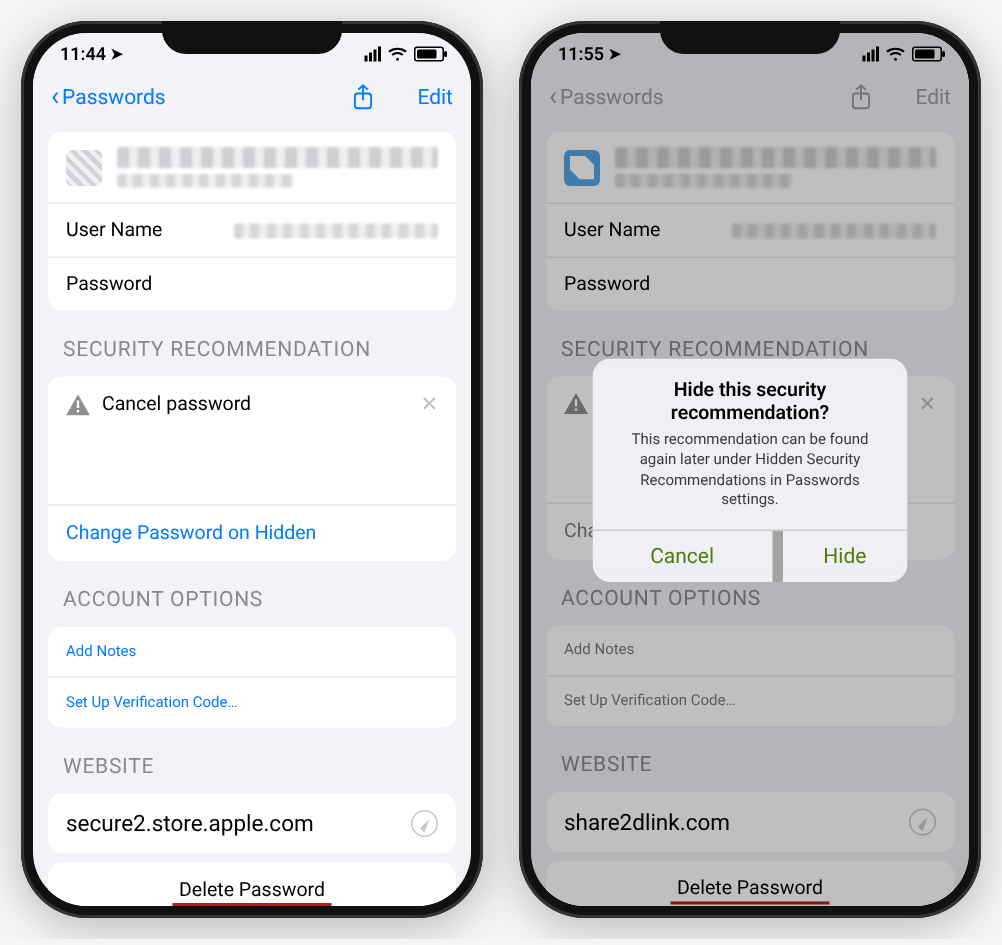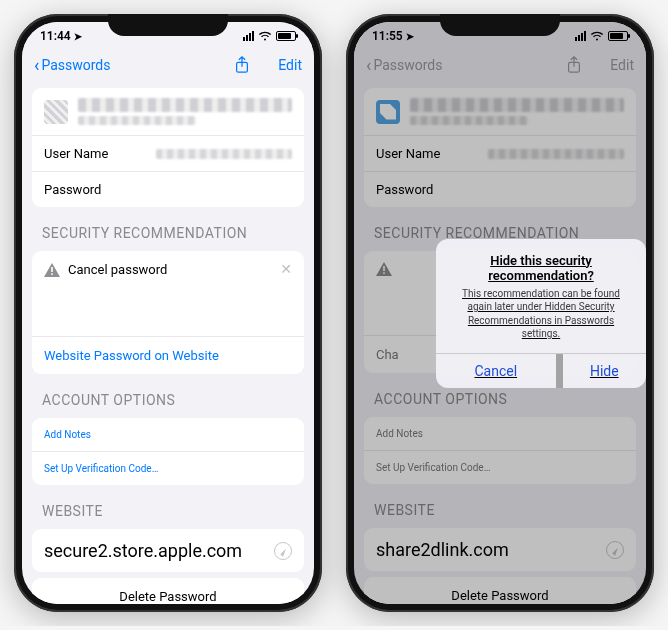--- a/index.html
+++ b/index.html
@@ -92,34 +92,34 @@
     color:#8a8a8e; font-size:14px; letter-spacing:.5px; text-transform:uppercase;
     padding: 12px 20px 4px;
   }
   .rec-row { display:flex; align-items:center; gap:8px; padding:11px 12px; position:relative;}
   .warn-icon { width:16px; height:14px; }
   .close-x { position:absolute; right:12px; top:10px; color:#bfbfc4; font-size:14px; font-weight:300;}
   .spacer { height:48px; }
   .link-row { padding:11px 12px; color:#007aff; font-size:13px; border-top:1px solid #e8e8eb;}
   .option-row { padding:11px 12px; color:#007aff; font-size:10px; border-bottom:1px solid #e8e8eb;}
   .option-row:last-child{border-bottom:none;}
-  .site-row { display:flex; align-items:center; justify-content:space-between; padding:11px 12px; font-size:18px;}
+  .site-row { display:flex; align-items:center; justify-content:space-between; padding:11px 12px; font-size:15px;}
   .safari-icon { width:18px; height:18px; border:1px solid #c7c7cc; border-radius:50%; position:relative;}
   .safari-icon::after{ content:""; position:absolute; left:50%; top:50%; width:9px; height:9px; transform:translate(-50%,-50%) rotate(45deg); background:conic-gradient(#c7c7cc 0 50%, transparent 50%); clip-path:polygon(50% 0,100% 100%,0 100%);}
   .delete-row { text-align:center; padding:11px; color:#000000; font-size:13px; }
   .underline-mark { position:relative; display:inline-block;}
   .underline-mark::after{content:""; position:absolute; left:-4px; right:-4px; bottom:-3px; height:2px; background:#b41c17;}
   
-  .modal-shade { position:absolute; inset:0; background:rgba(0,0,0,.25); display:flex; align-items:center; justify-content:flex-end;text-decoration:underline;}
+  .modal-shade { position:absolute; inset:0; background:rgba(0,0,0,.25); display:flex; align-items:center; justify-content:center;}
   .modal { width:210px; background:#f2f2f7ee; border-radius:12px; overflow:hidden; backdrop-filter:blur(8px); text-align:center;}
   .modal-body { padding:14px 14px 12px; }
   .modal-title { font-size:13px; font-weight:600; margin-bottom:4px;}
   .modal-msg { font-size:10px; color:#3a3a3c; line-height:1.35;}
   .modal-btns { display:flex; border-top:1px solid #c9c9cf;}
-  .modal-btn { flex:1; padding:9px; color:#1d4ed8; font-size:14px;margin-left:18px; }
+  .modal-btn { flex:1; padding:9px; color:#4d7c0f; font-size:14px;margin-left:18px; }
   .modal-btn + .modal-btn { border-left:7px solid #a3a3a3;}
   .dim .nav-left, .dim .nav-right { color:#9a9aa0; }
   .dim .link-row, .dim .option-row { color:#7a7a80; }
 </style>
 </head>
 <body>
 
 <div class="phone">
   <div class="notch"></div>
   <div class="screen">
@@ -182,21 +182,21 @@
         <div class="rec-row">
           <svg class="warn-icon" viewBox="0 0 16 14">
               <path d="M8 0L16 14H0z" fill="#8e8e93"></path>
               <rect x="7.2" y="4" width="1.6" height="5" fill="#fff"></rect>
               <rect x="7.2" y="10.3" width="1.6" height="1.6" fill="#fff"></rect>
             </svg>
           <span>Cancel password</span>
           <span class="close-x">✕</span>
         </div>
         <div class="spacer"></div>
-        <div class="link-row">Website Password on Website</div>
+        <div class="link-row">Change Password on Hidden</div>
       </div>
 
       <div class="section-header">ACCOUNT OPTIONS</div>
       <div class="card">
         <div class="option-row">Add Notes</div>
         <div class="option-row">Set Up Verification Code…</div>
       </div>
 
       <div class="section-header">WEBSITE</div>
       <div class="card">

